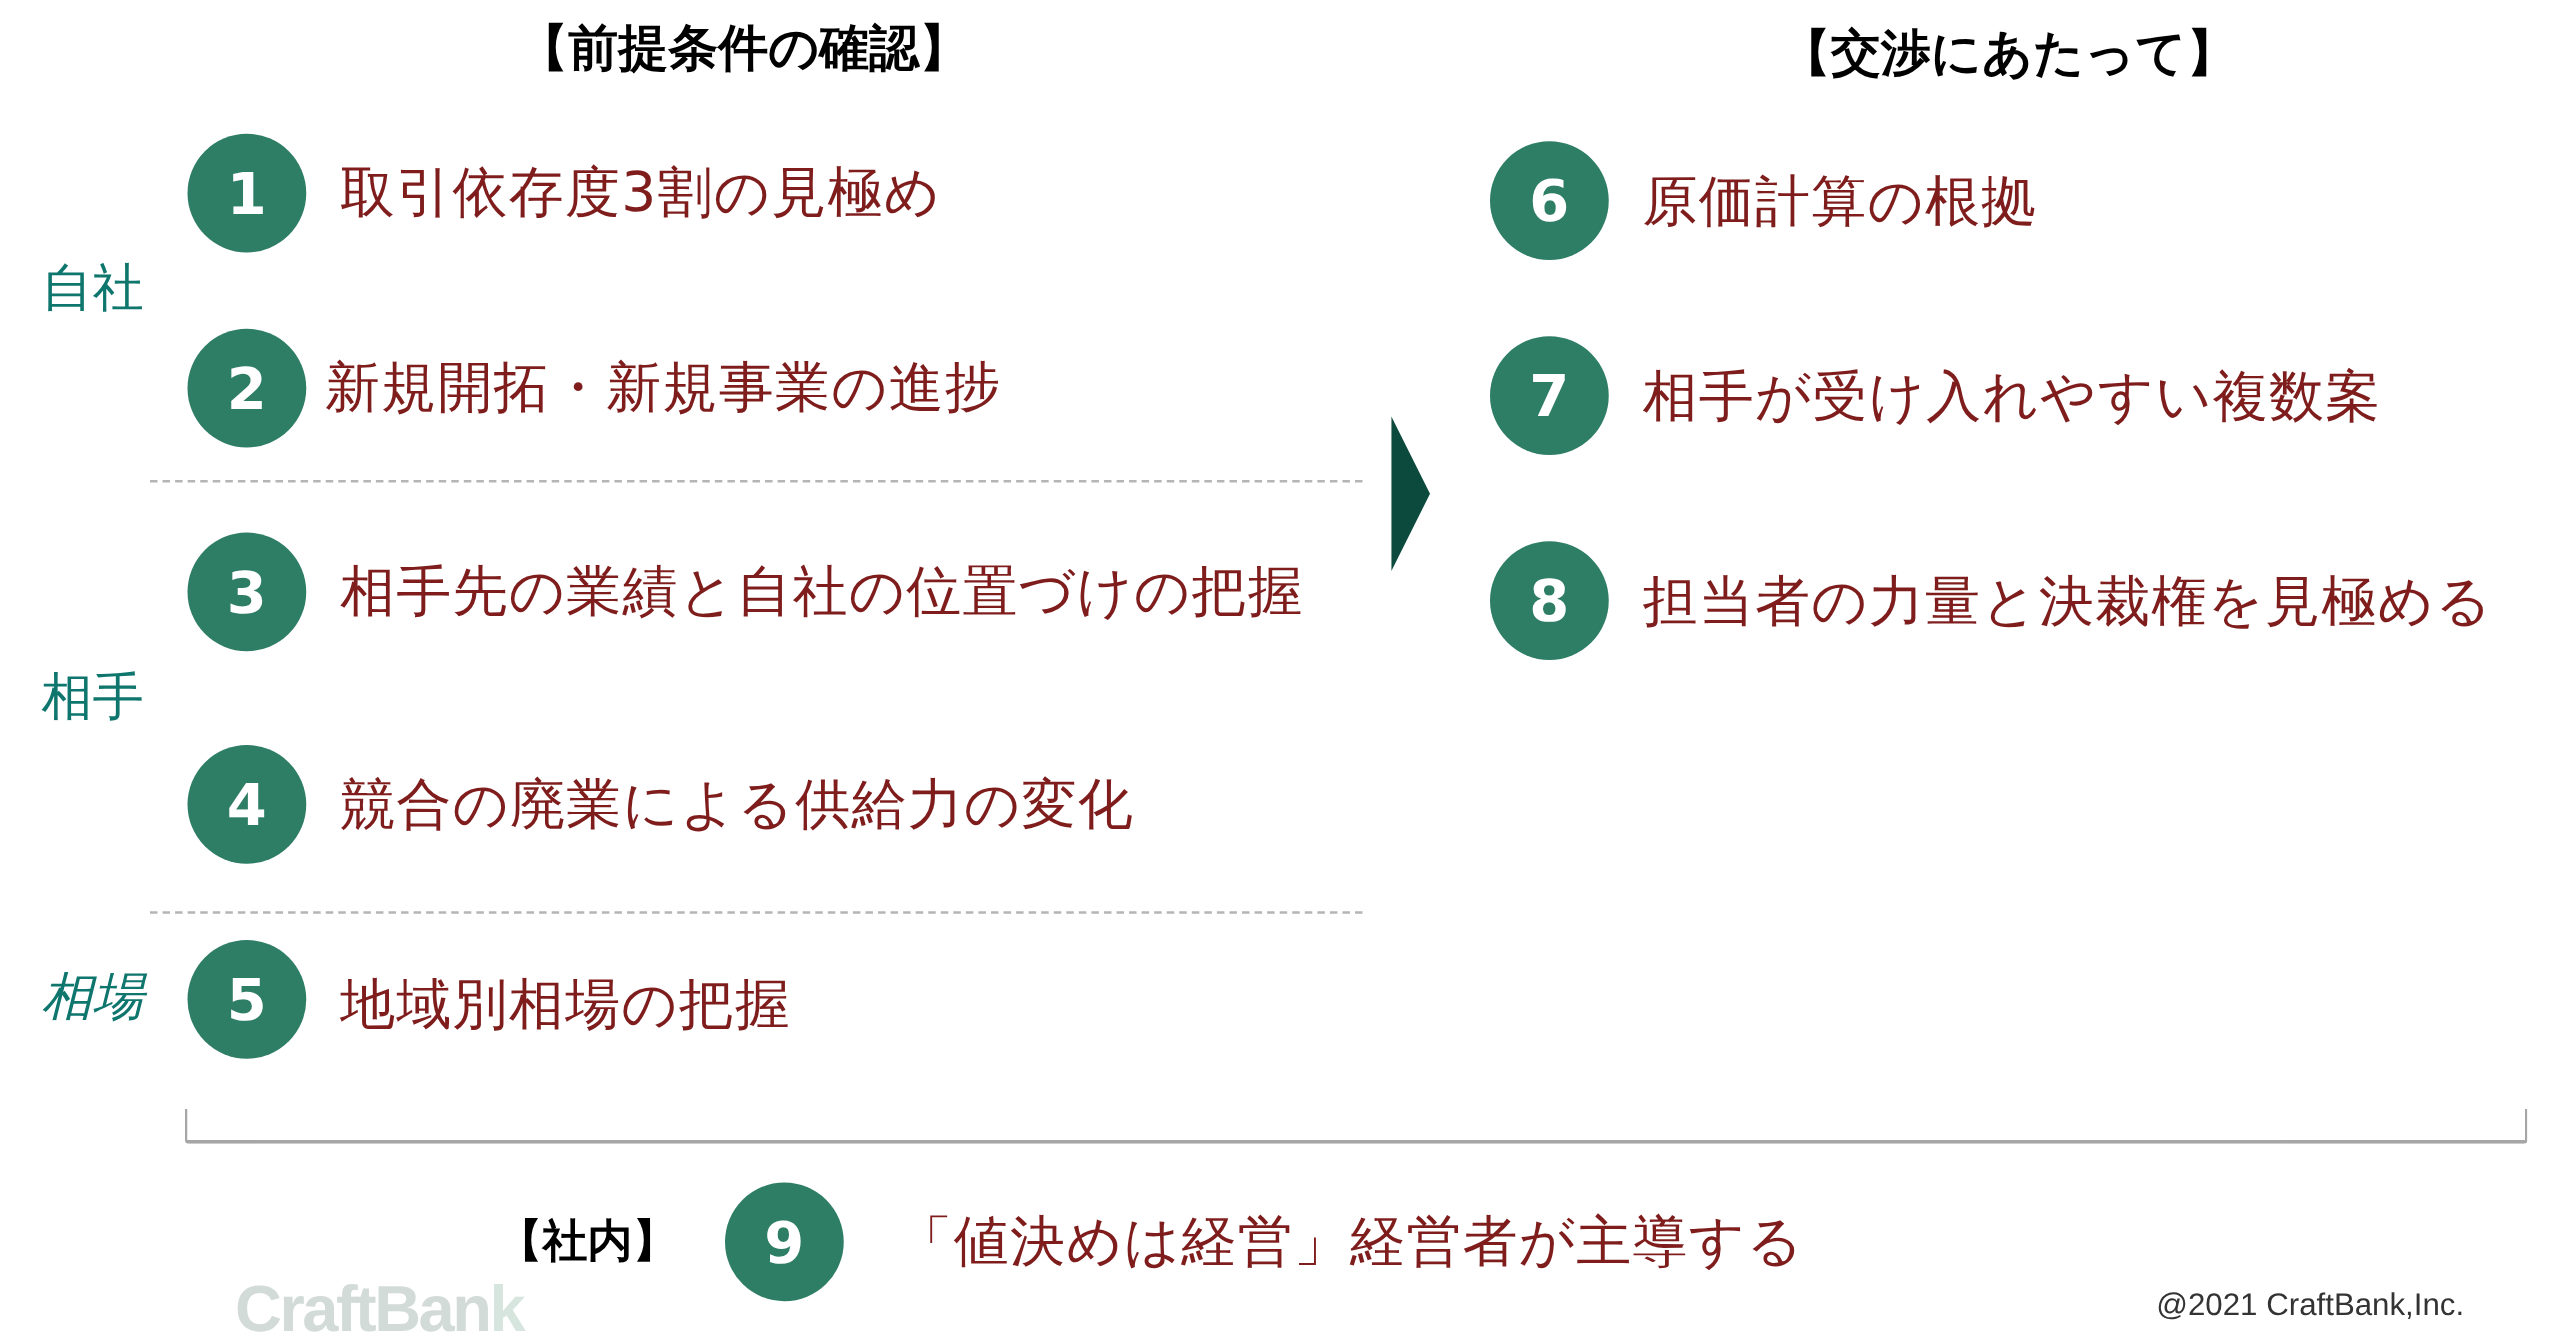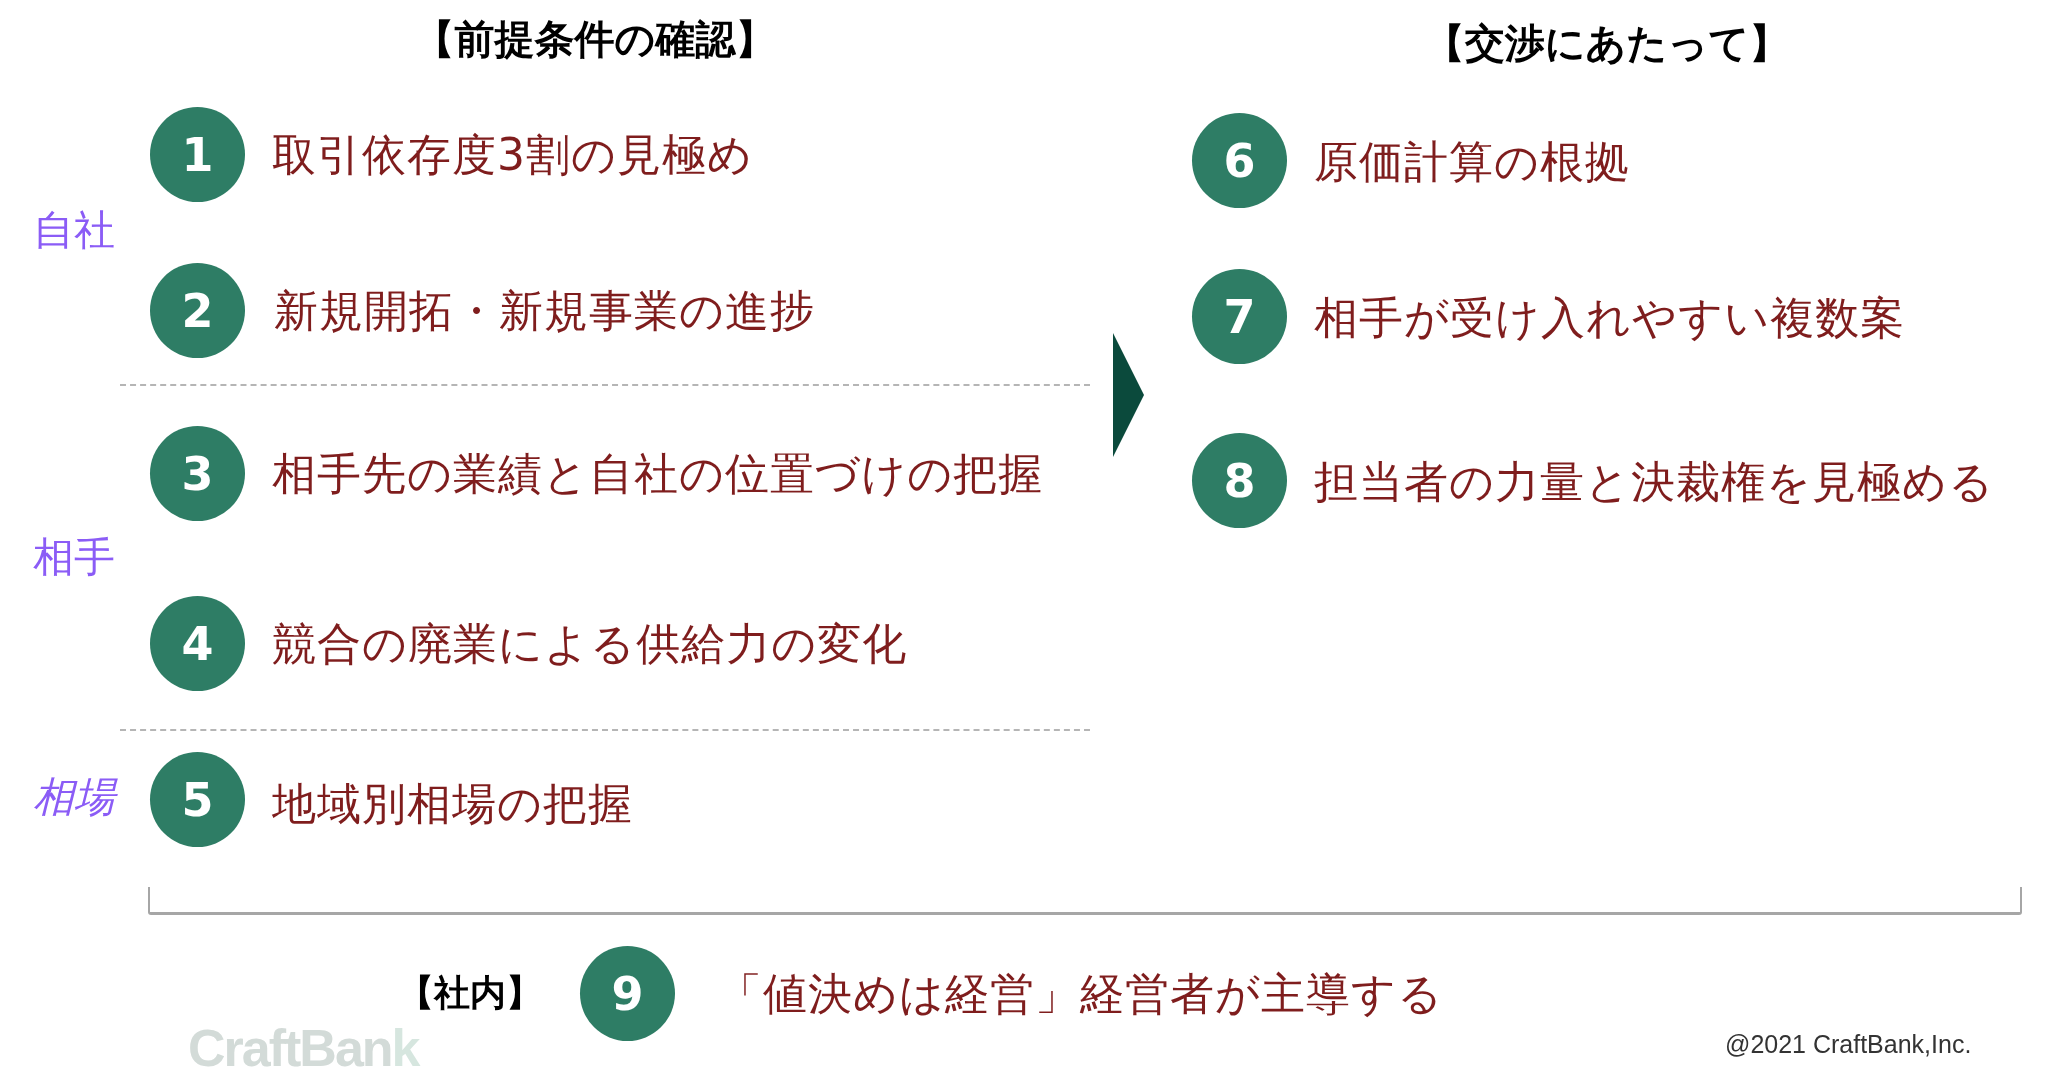--- a/index.html
+++ b/index.html
@@ -19,21 +19,21 @@
     background: #2e7d65; color: #fff; font-weight: bold; font-size: 46px;
     display: flex; align-items: center; justify-content: center;
     font-family: "DejaVu Sans", sans-serif;
   }
   .item-text {
     position: absolute; font-size: 44px; line-height: 50px; white-space: nowrap;
     color: #7f1d1d; letter-spacing: 1px; transform: translateY(-50%);
   }
   .cat-label {
     position: absolute; font-size: 41px; line-height: 48px; white-space: nowrap;
-    color: #8b5cf6; transform: translateY(-50%);
+    color: #0f766e; transform: translateY(-50%);
   }
   .dashed {
     position: absolute; left: 120px; width: 970px; height: 0;
     border-top: 2px dashed #b5b5b5;
   }
   .arrow { position: absolute; left: 1113px; top: 333px; }
   .bracket {
     position: absolute; left: 148px; top: 887px; width: 1870px; height: 25px;
     border-left: 2px solid #a6a6a6; border-right: 2px solid #a6a6a6;
     border-bottom: 3px solid #a6a6a6; border-radius: 0 0 3px 3px;
@@ -62,21 +62,21 @@
 <div class="cat-label" style="left:33px; top:230px;">自社</div>
 <div class="cat-label" style="left:33px; top:557px;">相手</div>
 <div class="cat-label" style="left:33px; top:797px;font-style:italic;">相場</div>
 
 <div>
   <div class="circle" style="left:150px; top:107px;">1</div>
   <div class="item-text" style="left:272px; top:155px;">取引依存度3割の見極め</div>
 </div>
 <div>
   <div class="circle" style="left:150px; top:263px;">2</div>
-  <div class="item-text" style="left:274px; top:311px;">新規開拓・新規事業の進捗</div>
+  <div class="item-text" style="left:260px; top:311px;">新規開拓・新規事業の進捗</div>
 </div>
 
 <div class="dashed" style="top:384px;"></div>
 
 <div>
   <div class="circle" style="left:150px; top:426px;">3</div>
   <div class="item-text" style="left:272px; top:474px;text-align:center;">相手先の業績と自社の位置づけの把握</div>
 </div>
 <div>
   <div class="circle" style="left:150px; top:596px;">4</div>

